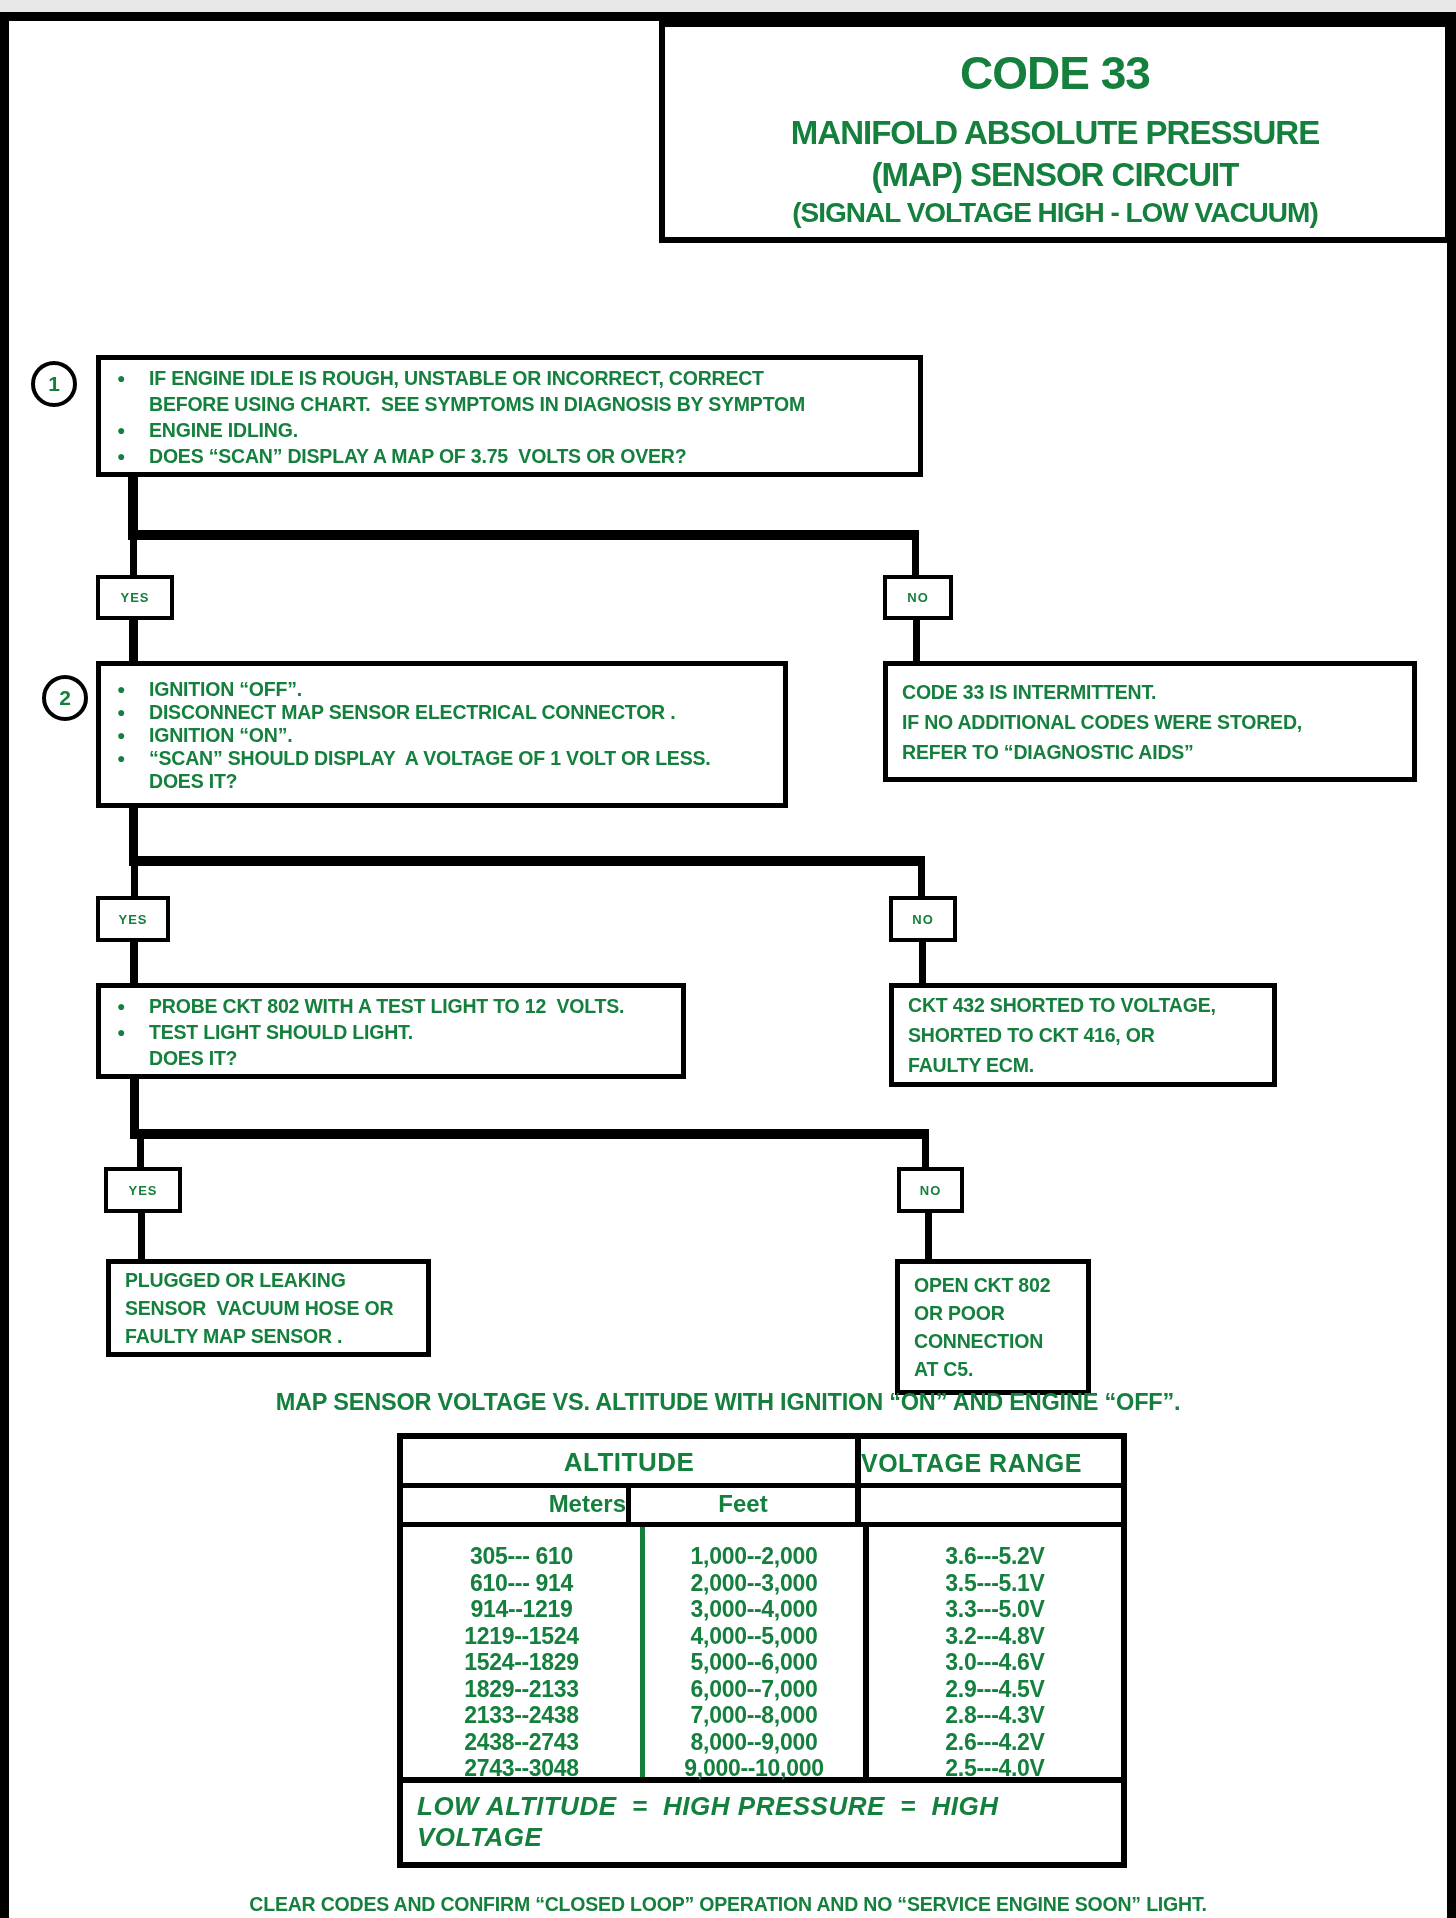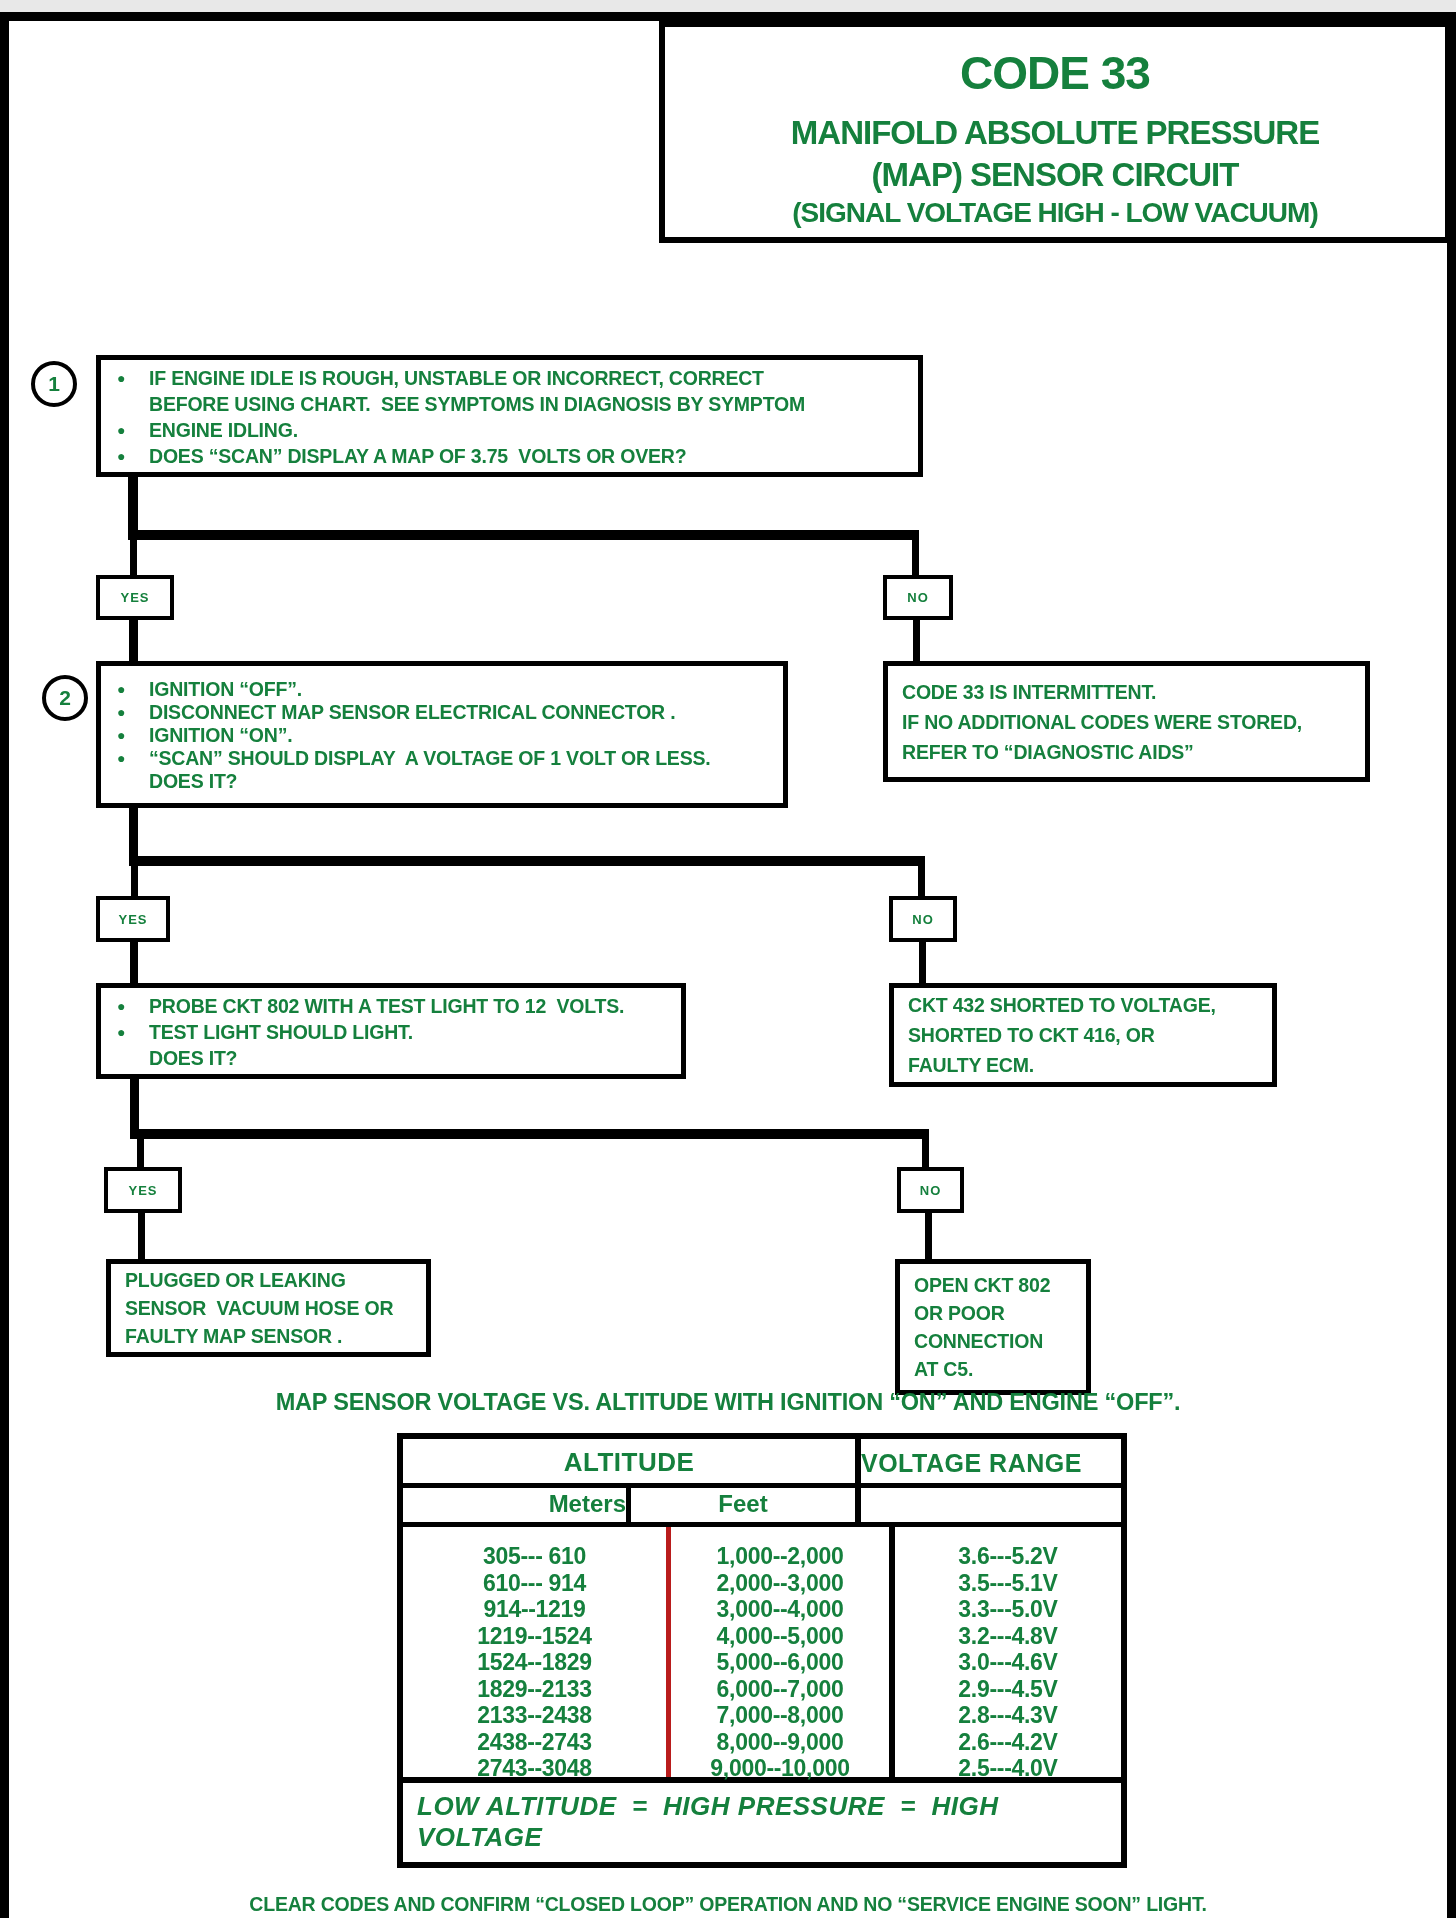--- a/index.html
+++ b/index.html
@@ -50,21 +50,21 @@
   }
   .tr1{display:flex;border-bottom:5px solid #000}
   .th-alt{width:452px;border-right:6px solid #000;text-align:center;font-size:26px;padding:8px 0 5px;letter-spacing:0.5px}
   .th-volt{flex:1;font-size:25px;padding:10px 0 5px;letter-spacing:0.5px}
   .tr2{display:flex;border-bottom:5px solid #000}
   .th-m{width:223px;border-right:5px solid #000;text-align:right;font-size:24px;padding:2px 0 4px}
   .th-f{width:224px;border-right:6px solid #000;text-align:center;font-size:24px;padding:2px 0 4px}
   .th-sp{flex:1}
   .tb{display:flex;height:250px}
   .tcol{text-align:center;padding-top:16px;font-size:23px;line-height:26.5px;letter-spacing:-0.3px;box-sizing:border-box}
-  .tc-m{width:268px;border-right:5px solid #b91c1c}
+  .tc-m{width:242px;border-right:5px solid #15803d}
   .tc-f{width:224px;border-right:6px solid #000}
   .tc-v{flex:1}
   .tfoot{
     border-top:6px solid #000;font-style:italic;font-size:26px;
     padding:8px 6px 9px 14px;letter-spacing:0.5px;white-space:pre-wrap;
   }
   .note{
     position:absolute;left:40px;right:40px;top:1872px;text-align:center;
     font-size:19.5px;letter-spacing:-0.2px;
   }
@@ -129,21 +129,21 @@
       <span class="bg">●</span>
       <span class="btext">IGNITION “ON”.</span>
     </div>
     <div class="brow">
       <span class="bg">●</span>
       <span class="btext">“SCAN” SHOULD DISPLAY  A VOLTAGE OF 1 VOLT OR LESS.
 DOES IT?</span>
     </div>
   </div>
 
-  <div class="fbox lines" style="left:874px;top:640px;width:487px;height:121px">
+  <div class="fbox lines" style="left:874px;top:640px;width:534px;height:121px">
     <div class="ln">CODE 33 IS INTERMITTENT.</div>
     <div class="ln">IF NO ADDITIONAL CODES WERE STORED,</div>
     <div class="ln">REFER TO “DIAGNOSTIC AIDS”</div>
   </div>
 
   <div class="conn" style="left:120px;top:784px;width:9px;height:56px"></div>
   <div class="conn" style="left:120px;top:835px;width:796px;height:10px"></div>
   <div class="conn" style="left:122px;top:845px;width:7px;height:31px"></div>
   <div class="conn" style="left:909px;top:845px;width:7px;height:31px"></div>
 

